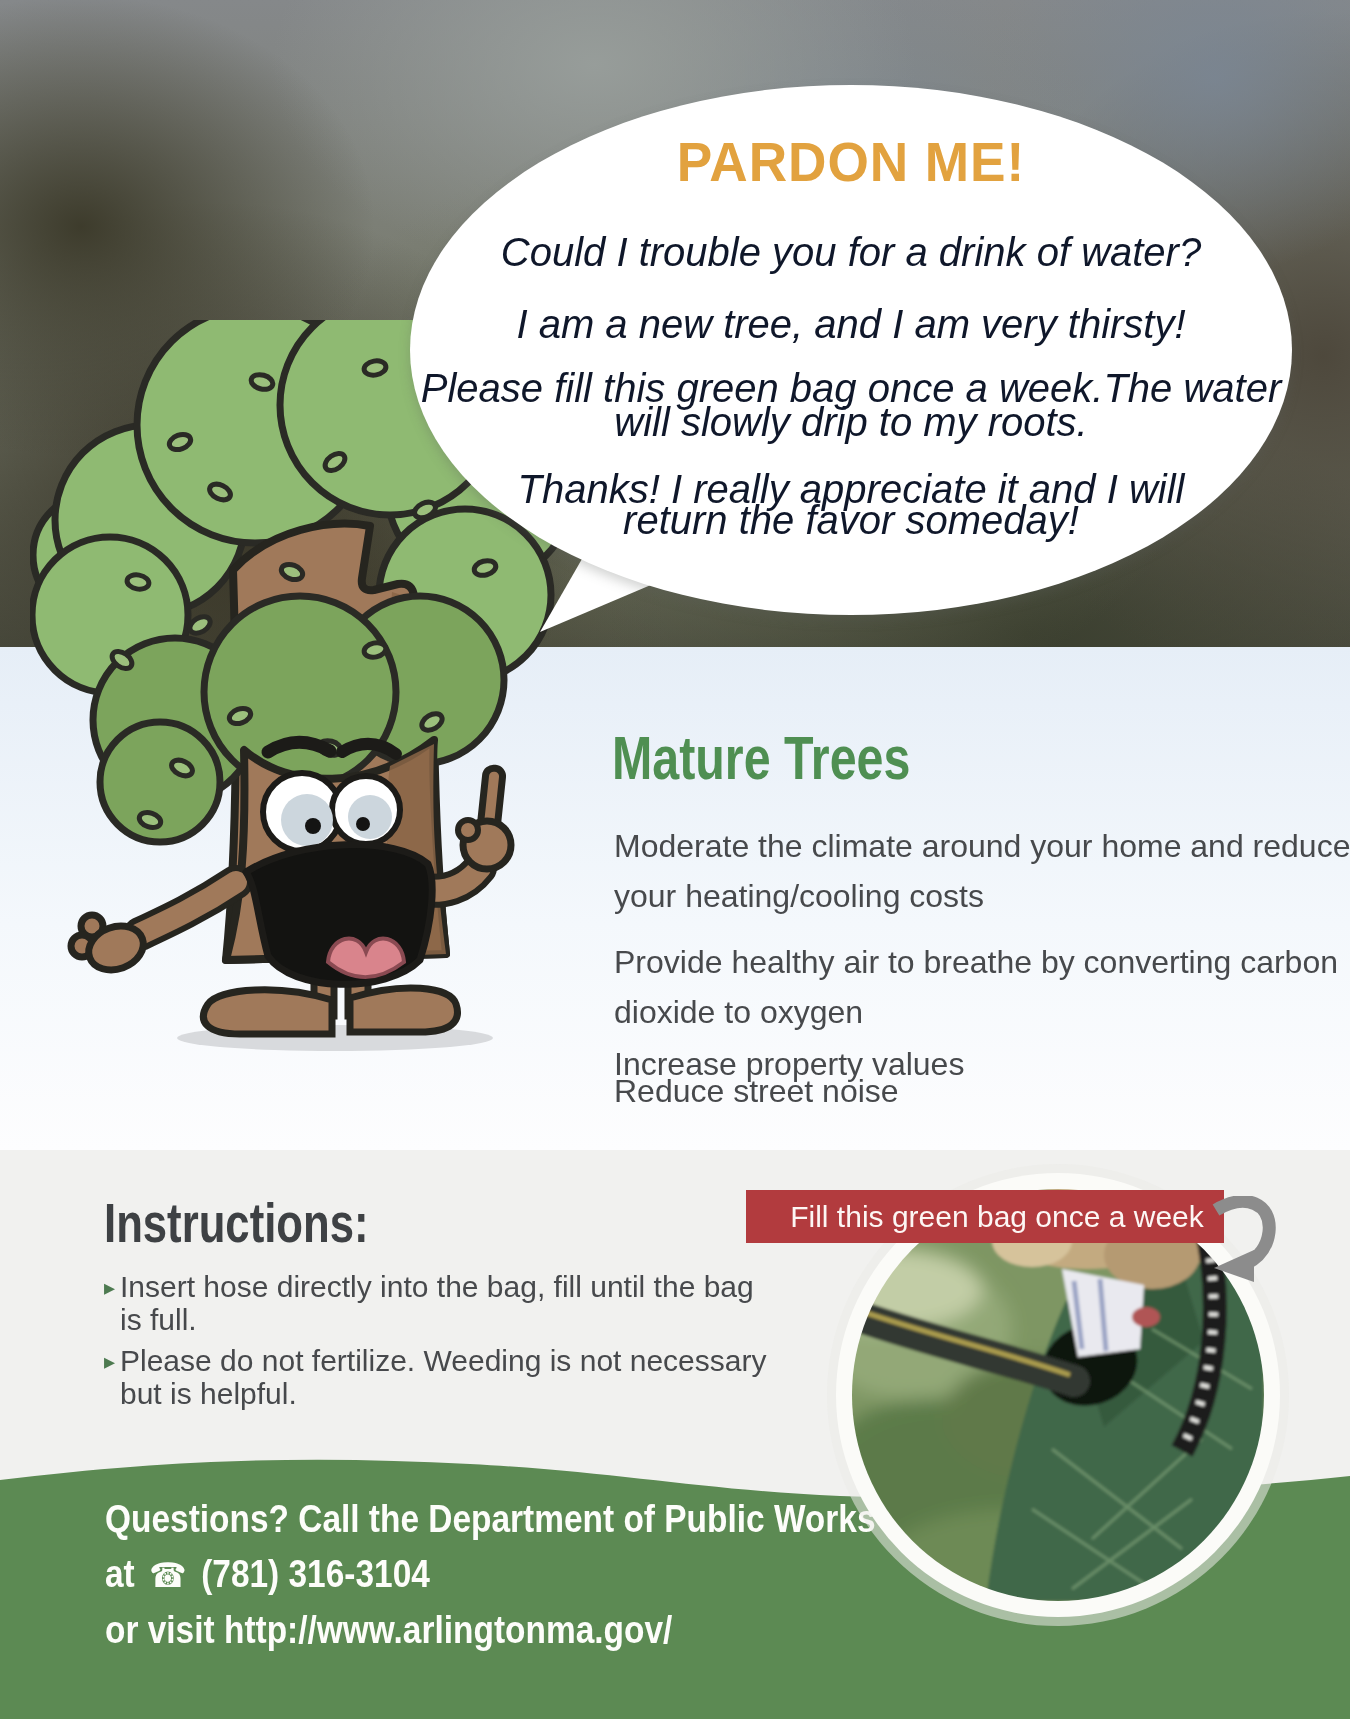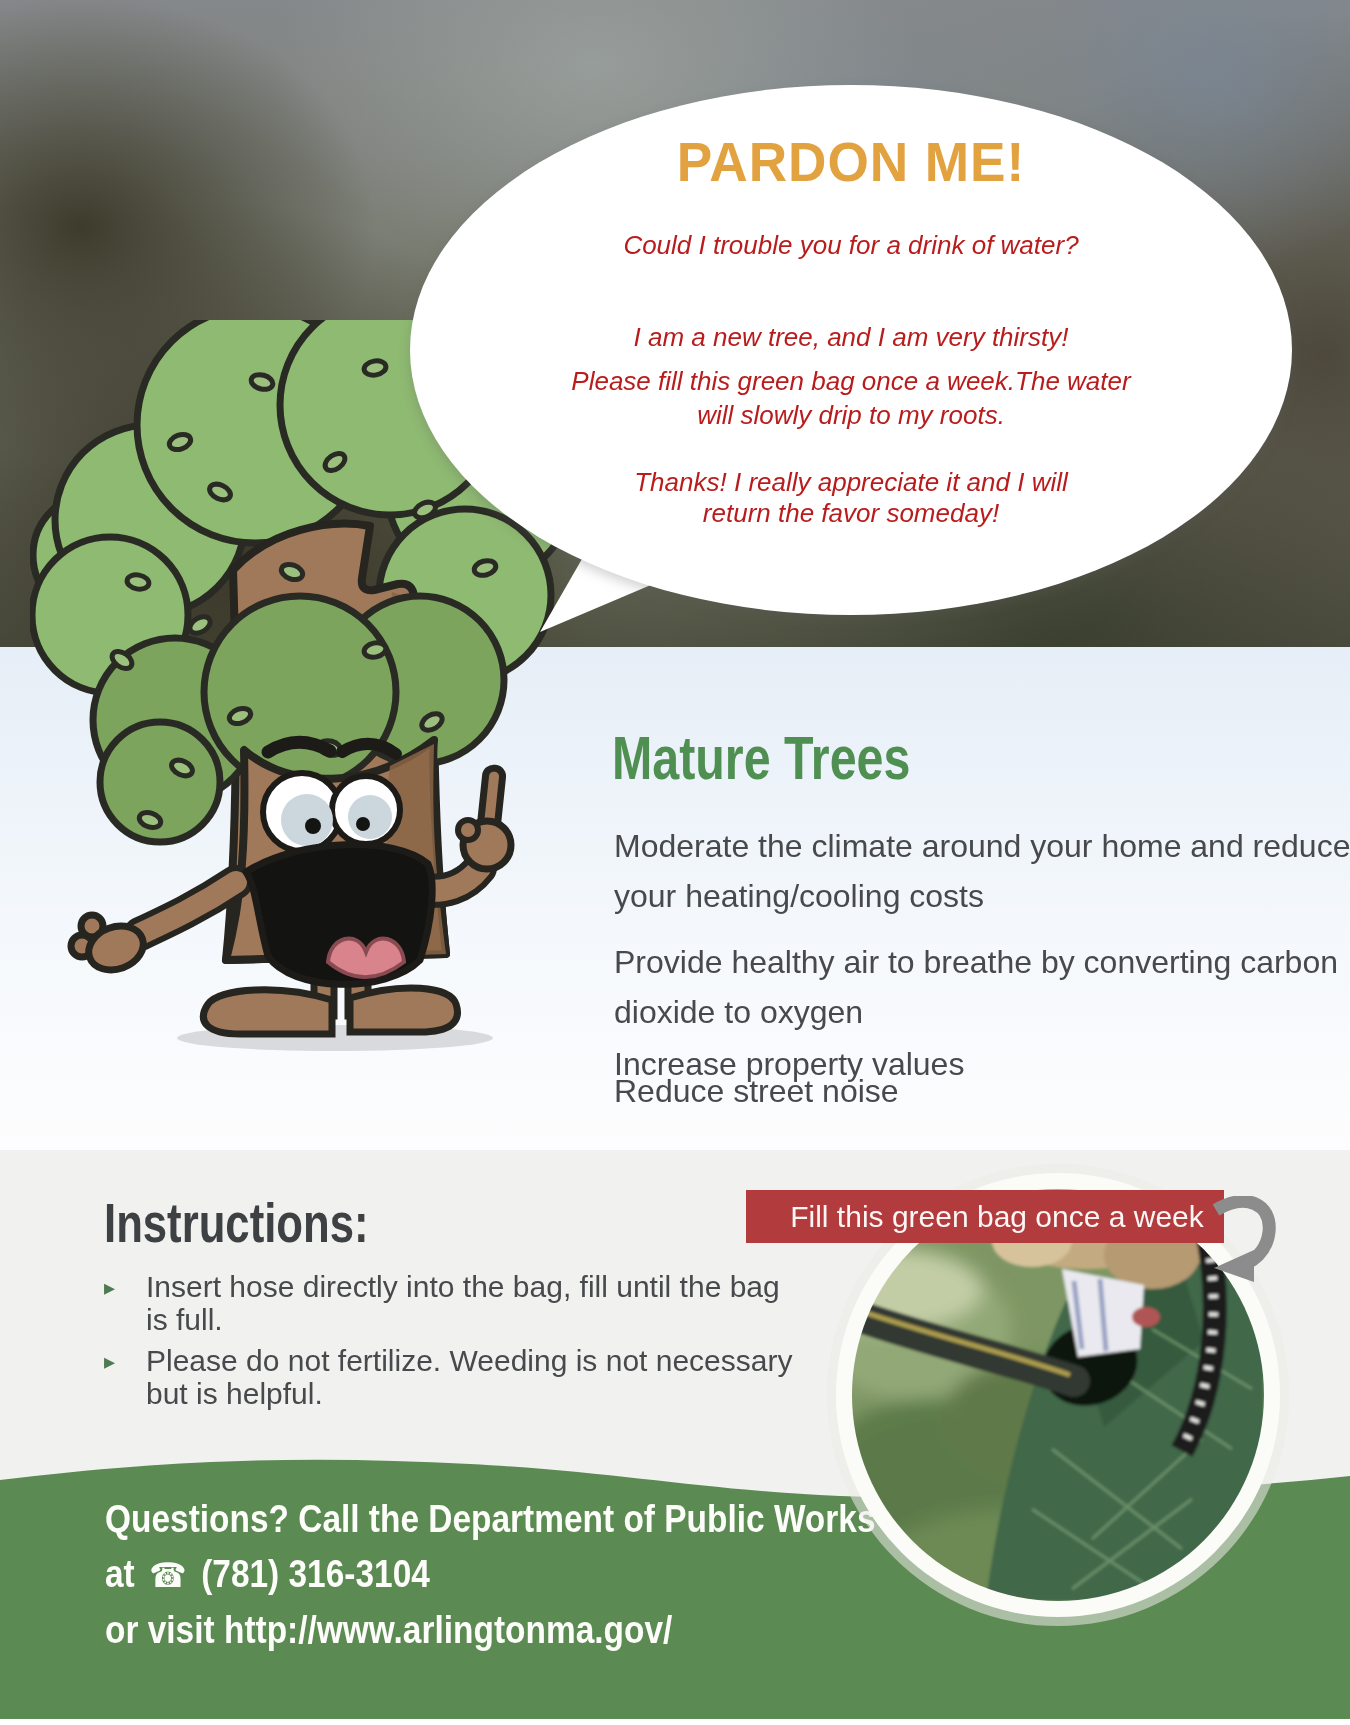--- a/index.html
+++ b/index.html
@@ -25,38 +25,38 @@
     background:linear-gradient(180deg,#e6eef7 0%,#f4f8fc 55%,#fdfdfe 100%);}
   .section-gray{position:absolute;left:0;top:1150px;width:1350px;height:575px;z-index:1;background:#f1f1ef;}
 
   
   .bubble{position:absolute;left:410px;top:85px;width:882px;height:530px;border-radius:50%;
     background:#ffffff;z-index:6;box-shadow:0 5px 12px rgba(90,95,90,.28);}
   .bubble-tail{position:absolute;left:520px;top:540px;width:200px;height:100px;z-index:5;}
   .bubble-text{position:absolute;left:0;top:0;width:100%;height:100%;text-align:center;}
   .bubble-title{position:absolute;left:0;top:44px;width:100%;font-weight:bold;font-size:56px;
     letter-spacing:1px;color:var(--title-orange,#E2A23F);transform:scaleX(.95);}
-  .bl{position:absolute;left:0;width:100%;font-size:26px;font-style:italic;color:#b91c1c;}
-  .bl1{top:145px;} .bl2{top:217px;margin-top:20px;} .bl3{top:281px;} .bl4{top:315px;} .bl5{top:382px;} .bl6{top:413px;}
+  .bl{position:absolute;left:0;width:100%;font-size:40px;font-style:italic;color:#0f172a;}
+  .bl1{top:145px;} .bl2{top:217px;} .bl3{top:281px;} .bl4{top:315px;} .bl5{top:382px;} .bl6{top:413px;}
 
   
   .tree{position:absolute;left:30px;top:320px;width:540px;height:740px;z-index:4;}
 
   
   .mt-heading{position:absolute;left:612px;top:722px;font-size:62px;font-weight:bold;
     color:var(--heading-green,#4F8F52);transform:scaleX(.78);transform-origin:left;white-space:nowrap;z-index:3;}
   .mt-line{position:absolute;left:614px;font-size:32px;color:#47494c;white-space:nowrap;z-index:3;text-align:center;}
   .mt1{top:828px;} .mt2{top:878px;} .mt3{top:944px;} .mt4{top:994px;} .mt5{top:1046px;} .mt6{top:1073px;}
 
   
   .ins-heading{position:absolute;left:104px;top:1190px;font-size:56px;font-weight:bold;color:#3e4144;
     transform:scaleX(.78);transform-origin:left;white-space:nowrap;z-index:3;}
   .bullet{position:absolute;left:104px;width:600px;z-index:3;}
   .bullet .arr{position:absolute;left:0;top:5px;font-size:22px;color:#4d7a50;}
-  .bullet .btxt{margin-left:42px;font-size:30px;line-height:33px;color:#47494c;white-space:nowrap;}
+  .bullet .btxt{margin-left:16px;font-size:30px;line-height:33px;color:#47494c;white-space:nowrap;}
   .b1{top:1270px;} .b2{top:1344px;}
 
   
   .banner{position:absolute;left:746px;top:1190px;width:454px;height:53px;z-index:9;
     background:var(--banner-red,#B23B3E);color:#fdf6f4;font-size:30px;line-height:53px;text-align:center;padding-left:24px;}
   .circle-photo{position:absolute;left:836px;top:1173px;width:444px;height:444px;border-radius:50%;
     background:#fbfbf8;z-index:8;box-shadow:0 0 0 9px rgba(235,235,232,.55);}
   .circle-photo .inner{position:absolute;left:16px;top:16px;width:412px;height:412px;border-radius:50%;overflow:hidden;}
   .curve-arrow{position:absolute;left:1208px;top:1196px;width:72px;height:88px;z-index:10;}
 

